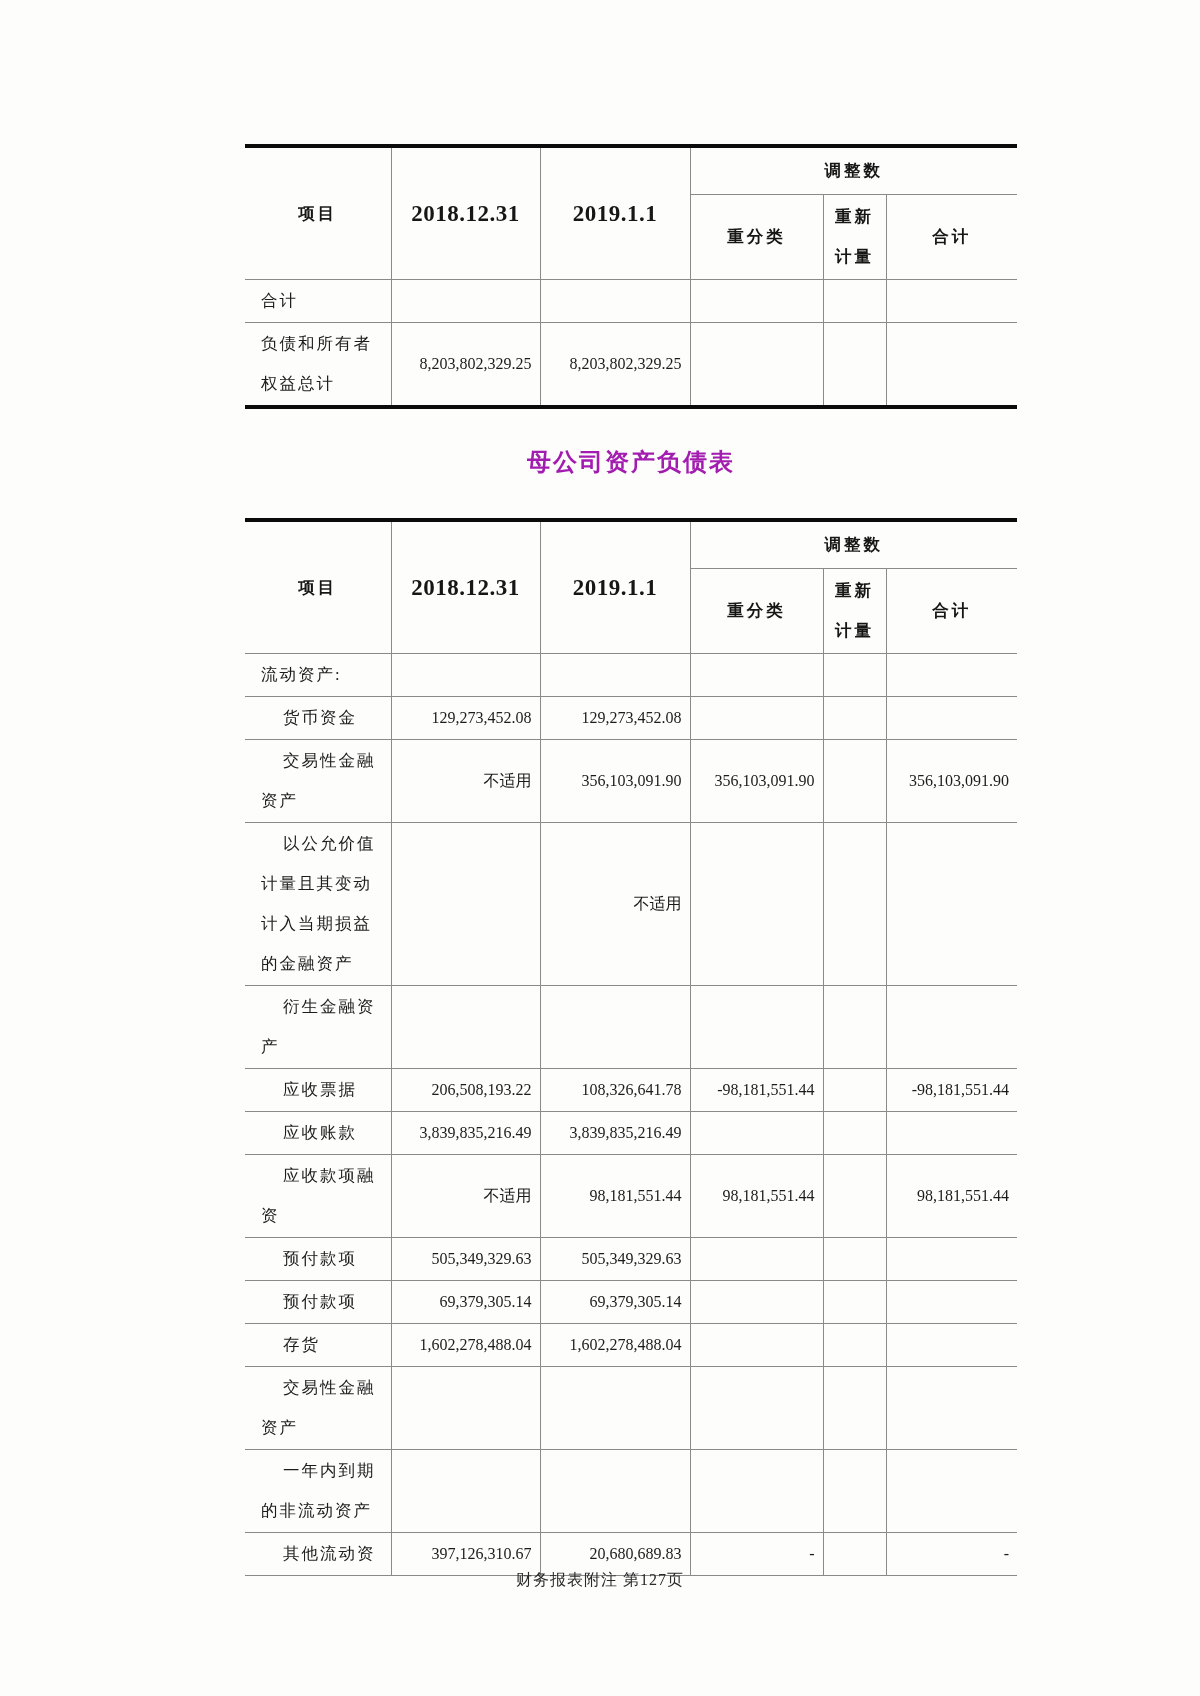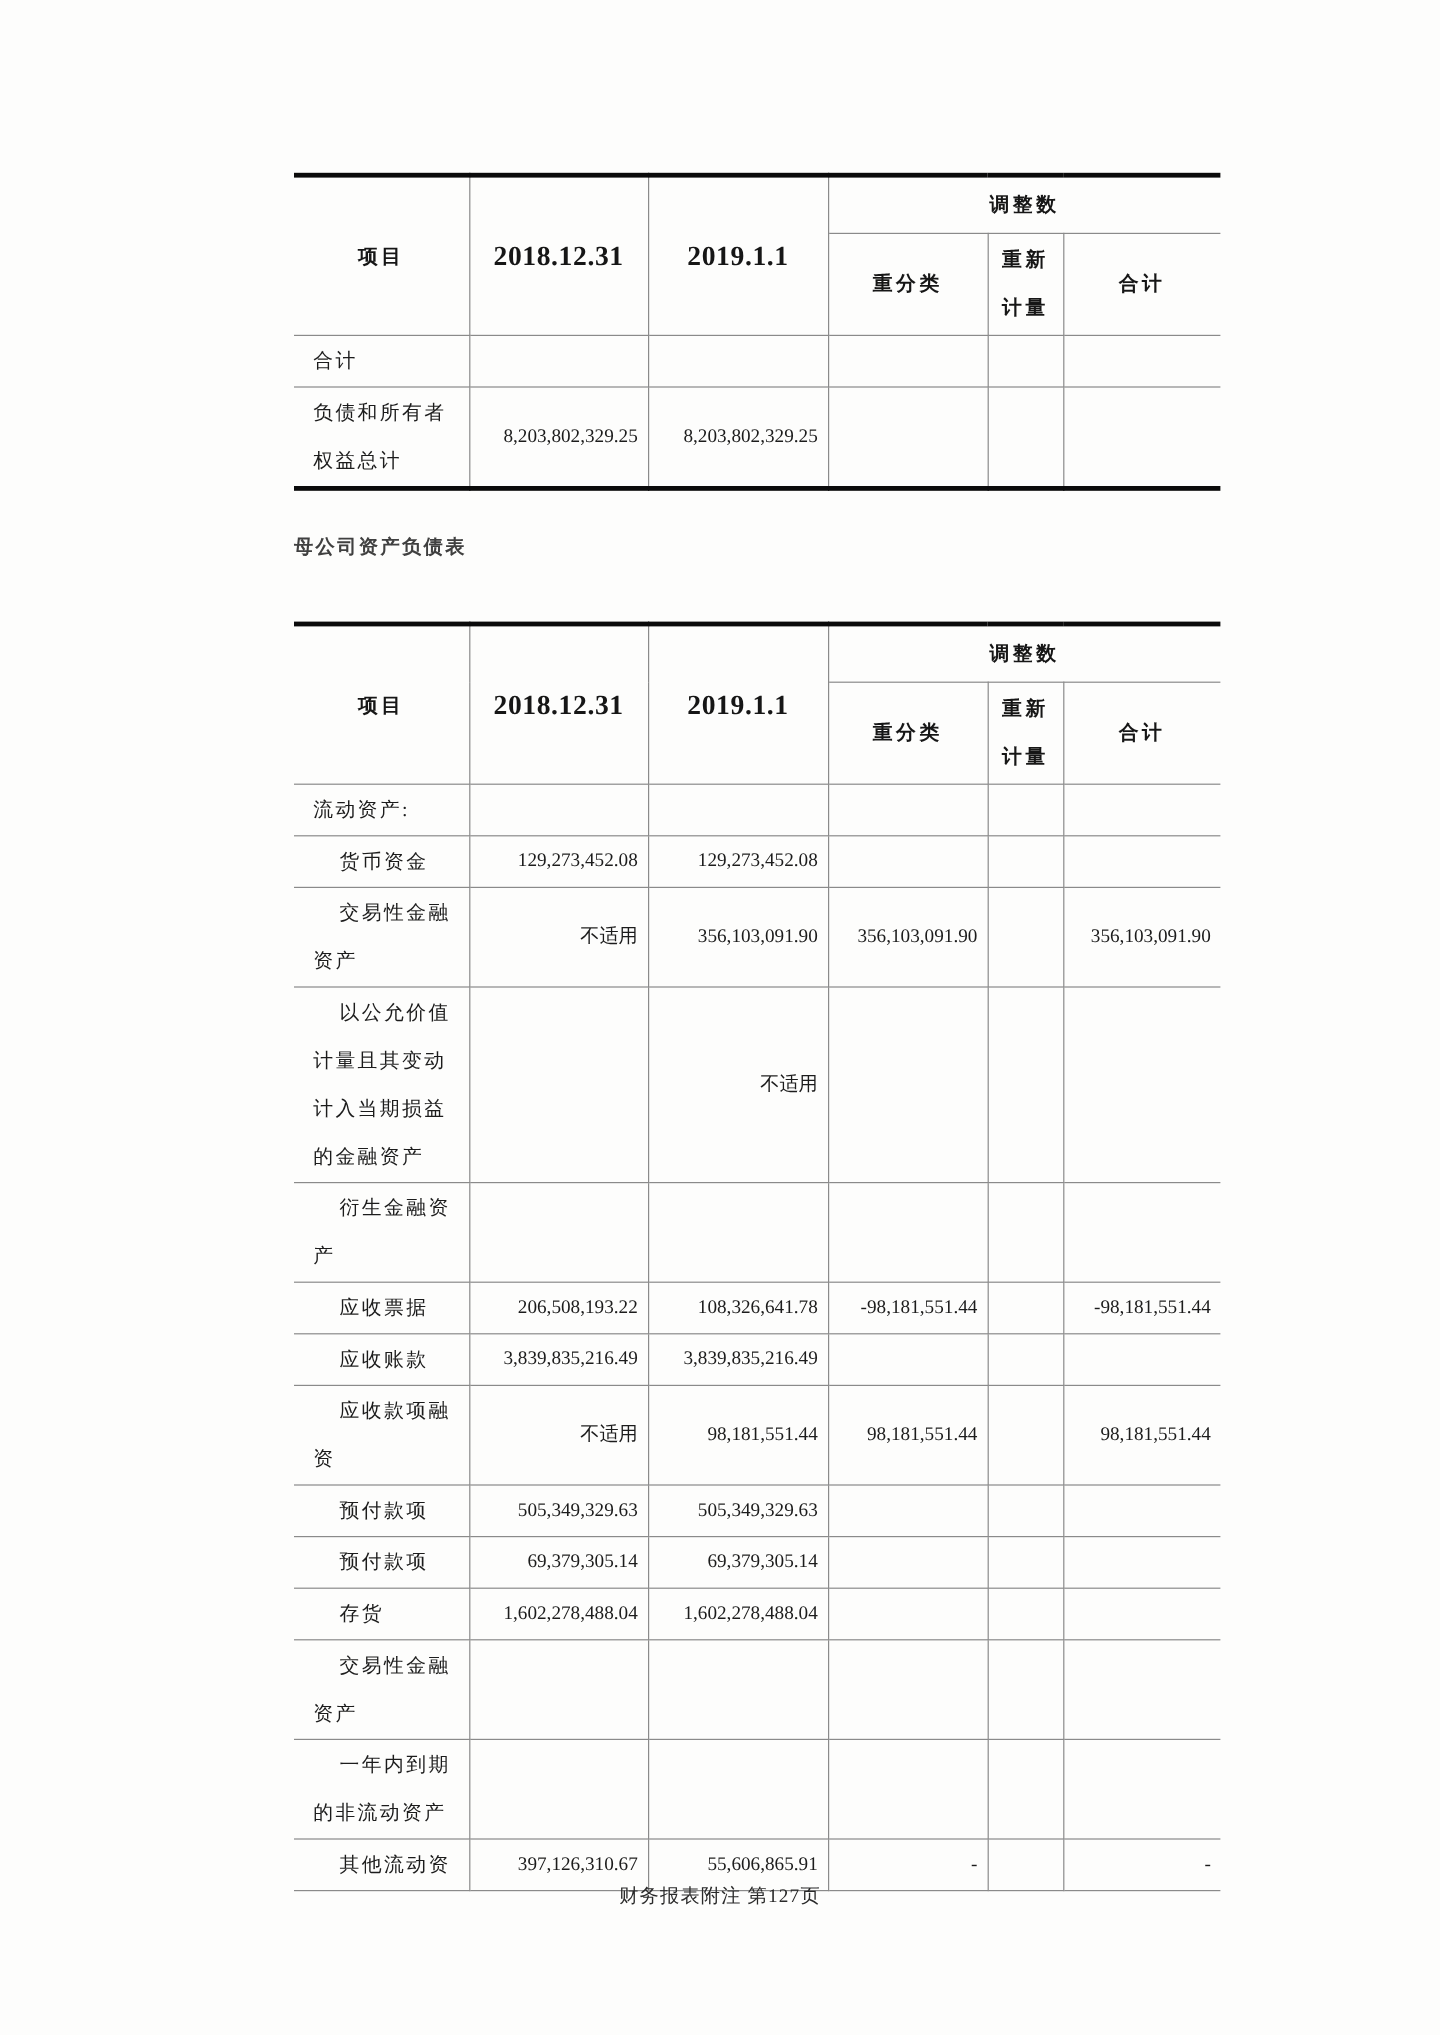--- a/index.html
+++ b/index.html
@@ -75,24 +75,25 @@
     font-size: 16px;
     letter-spacing: 0;
     white-space: nowrap;
   }
 
   .doc-title {
     position: absolute;
     left: 245px;
     width: 772px;
     top: 446px;
-    font-size: 16px;
+    text-align: center;
+    font-size: 24px;
     font-weight: bold;
     letter-spacing: 2px;
-    color: #404040;
+    color: #a21caf;
   }
   .page-footer {
     position: absolute;
     left: 0;
     top: 1570px;
     width: 1200px;
     text-align: center;
     font-size: 16px;
     letter-spacing: 1px;
     color: #2a2a2a;
@@ -270,21 +271,21 @@
           <td class="label indent">一年内到期的非流动资产</td>
           <td class="num"></td>
           <td class="num"></td>
           <td class="num"></td>
           <td class="num"></td>
           <td class="num"></td>
         </tr>
         <tr>
           <td class="label indent">其他流动资</td>
           <td class="num">397,126,310.67</td>
-          <td class="num">55,606,865.91</td>
+          <td class="num">20,680,689.83</td>
           <td class="num">-</td>
           <td class="num"></td>
           <td class="num">-</td>
         </tr>
       </tbody>
     </table>
 
   <div class="page-footer">财务报表附注 第127页</div>
 
 </div>

